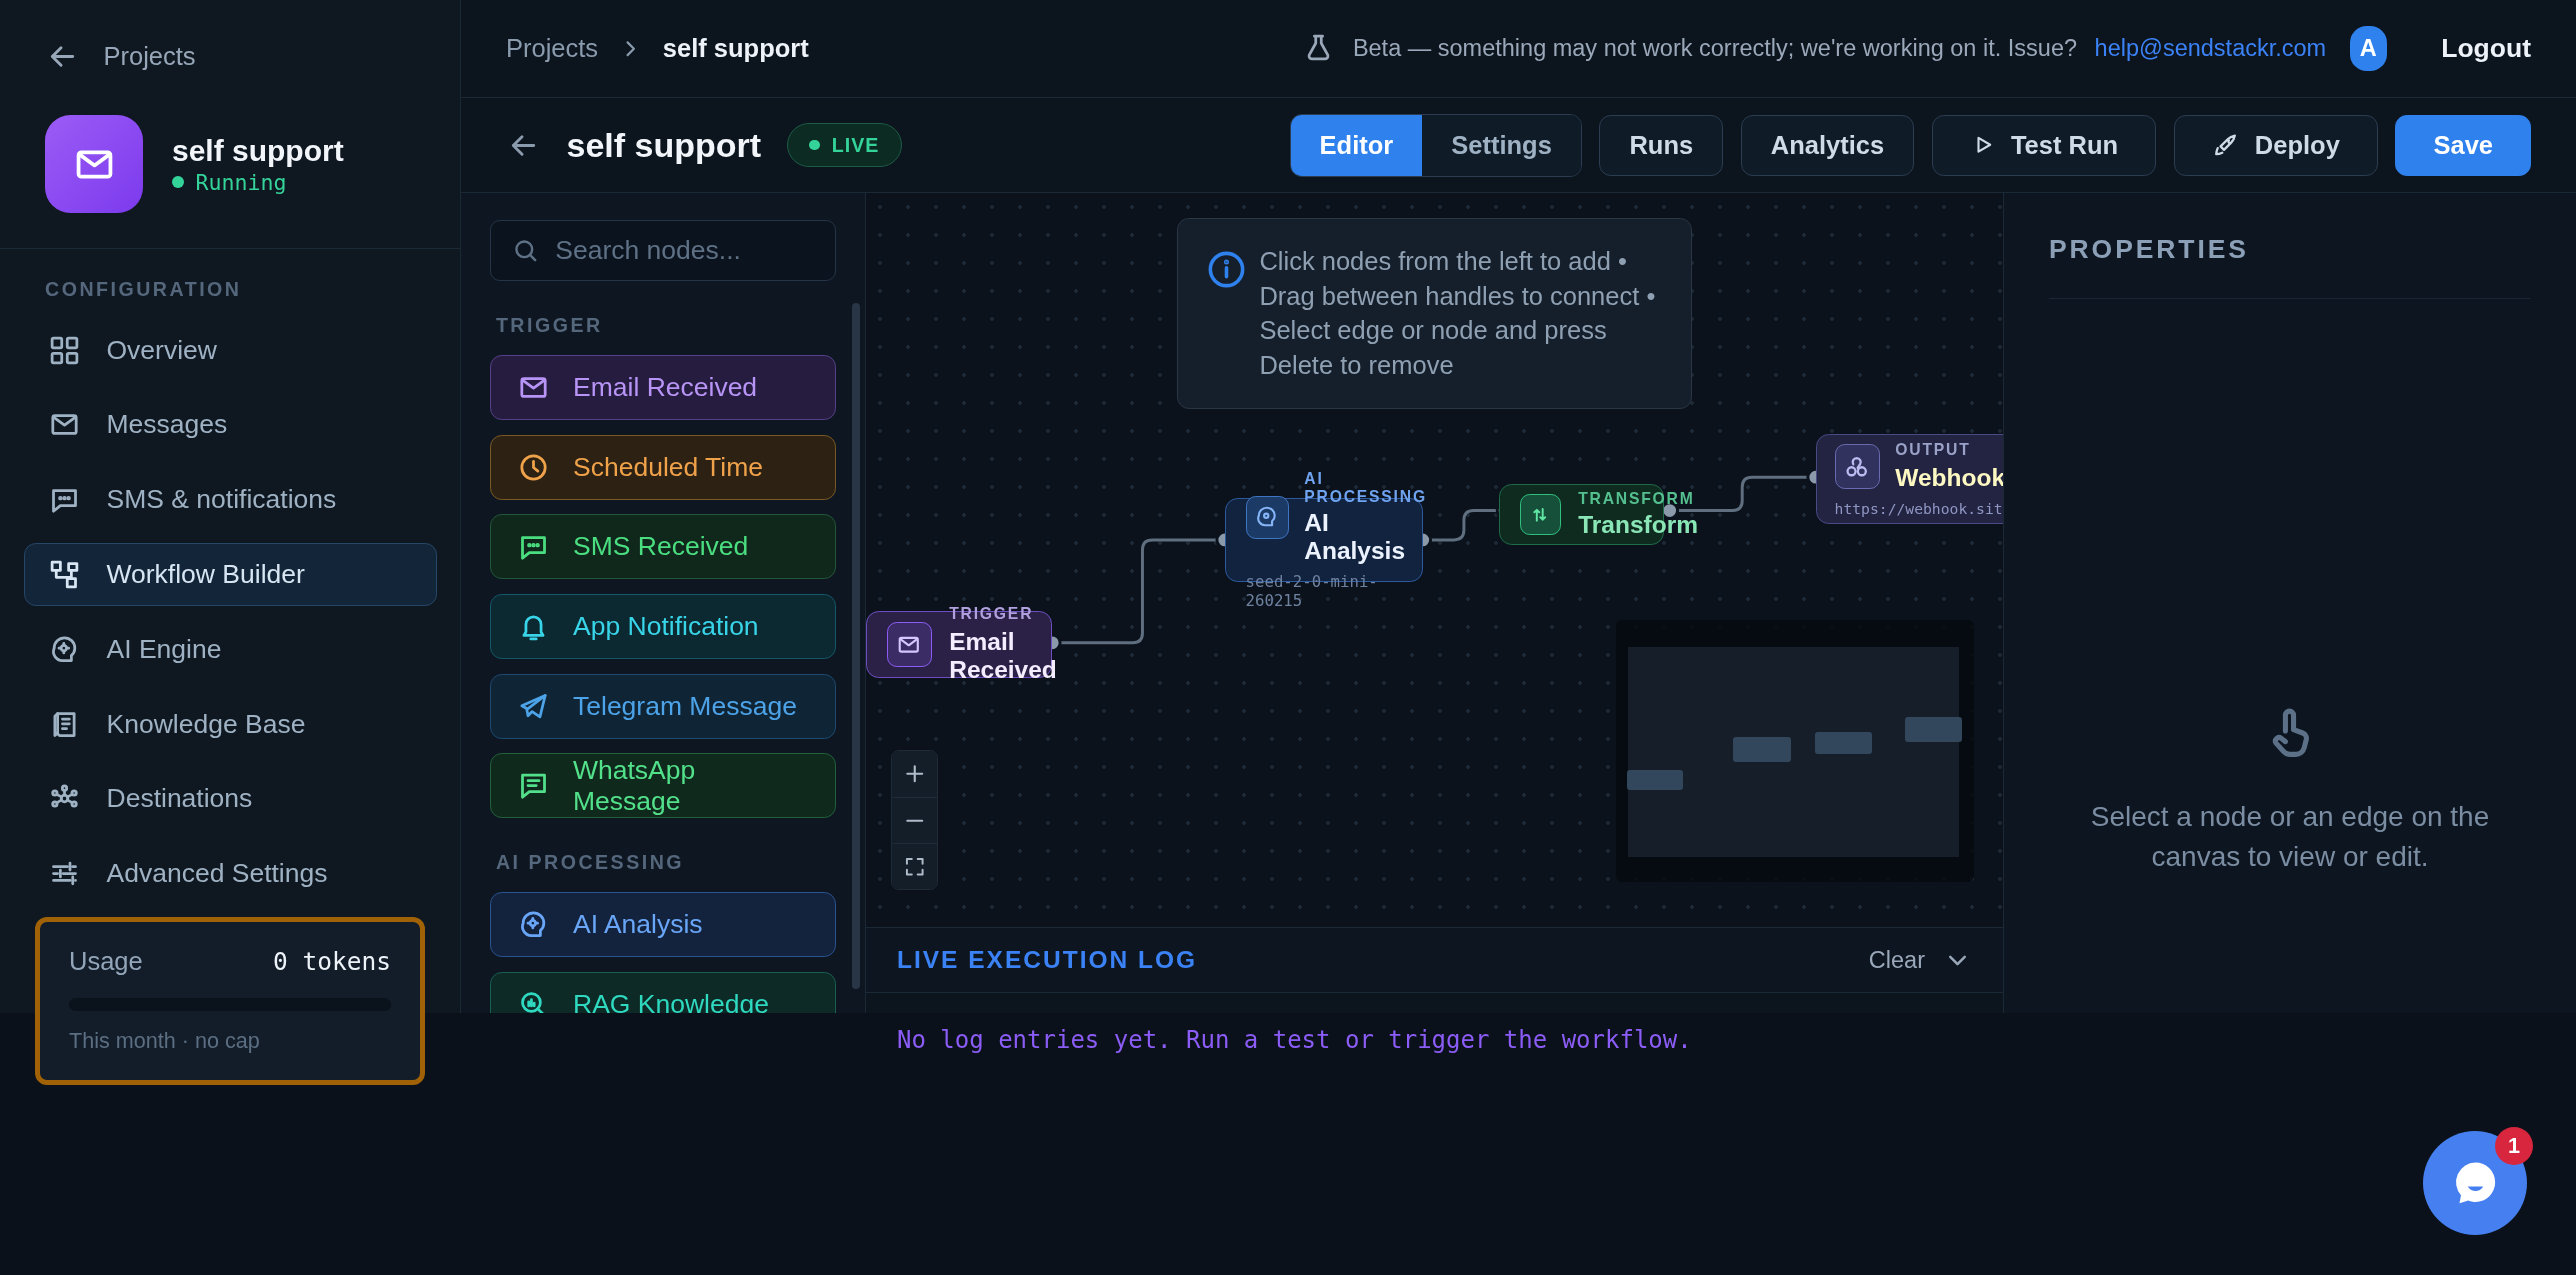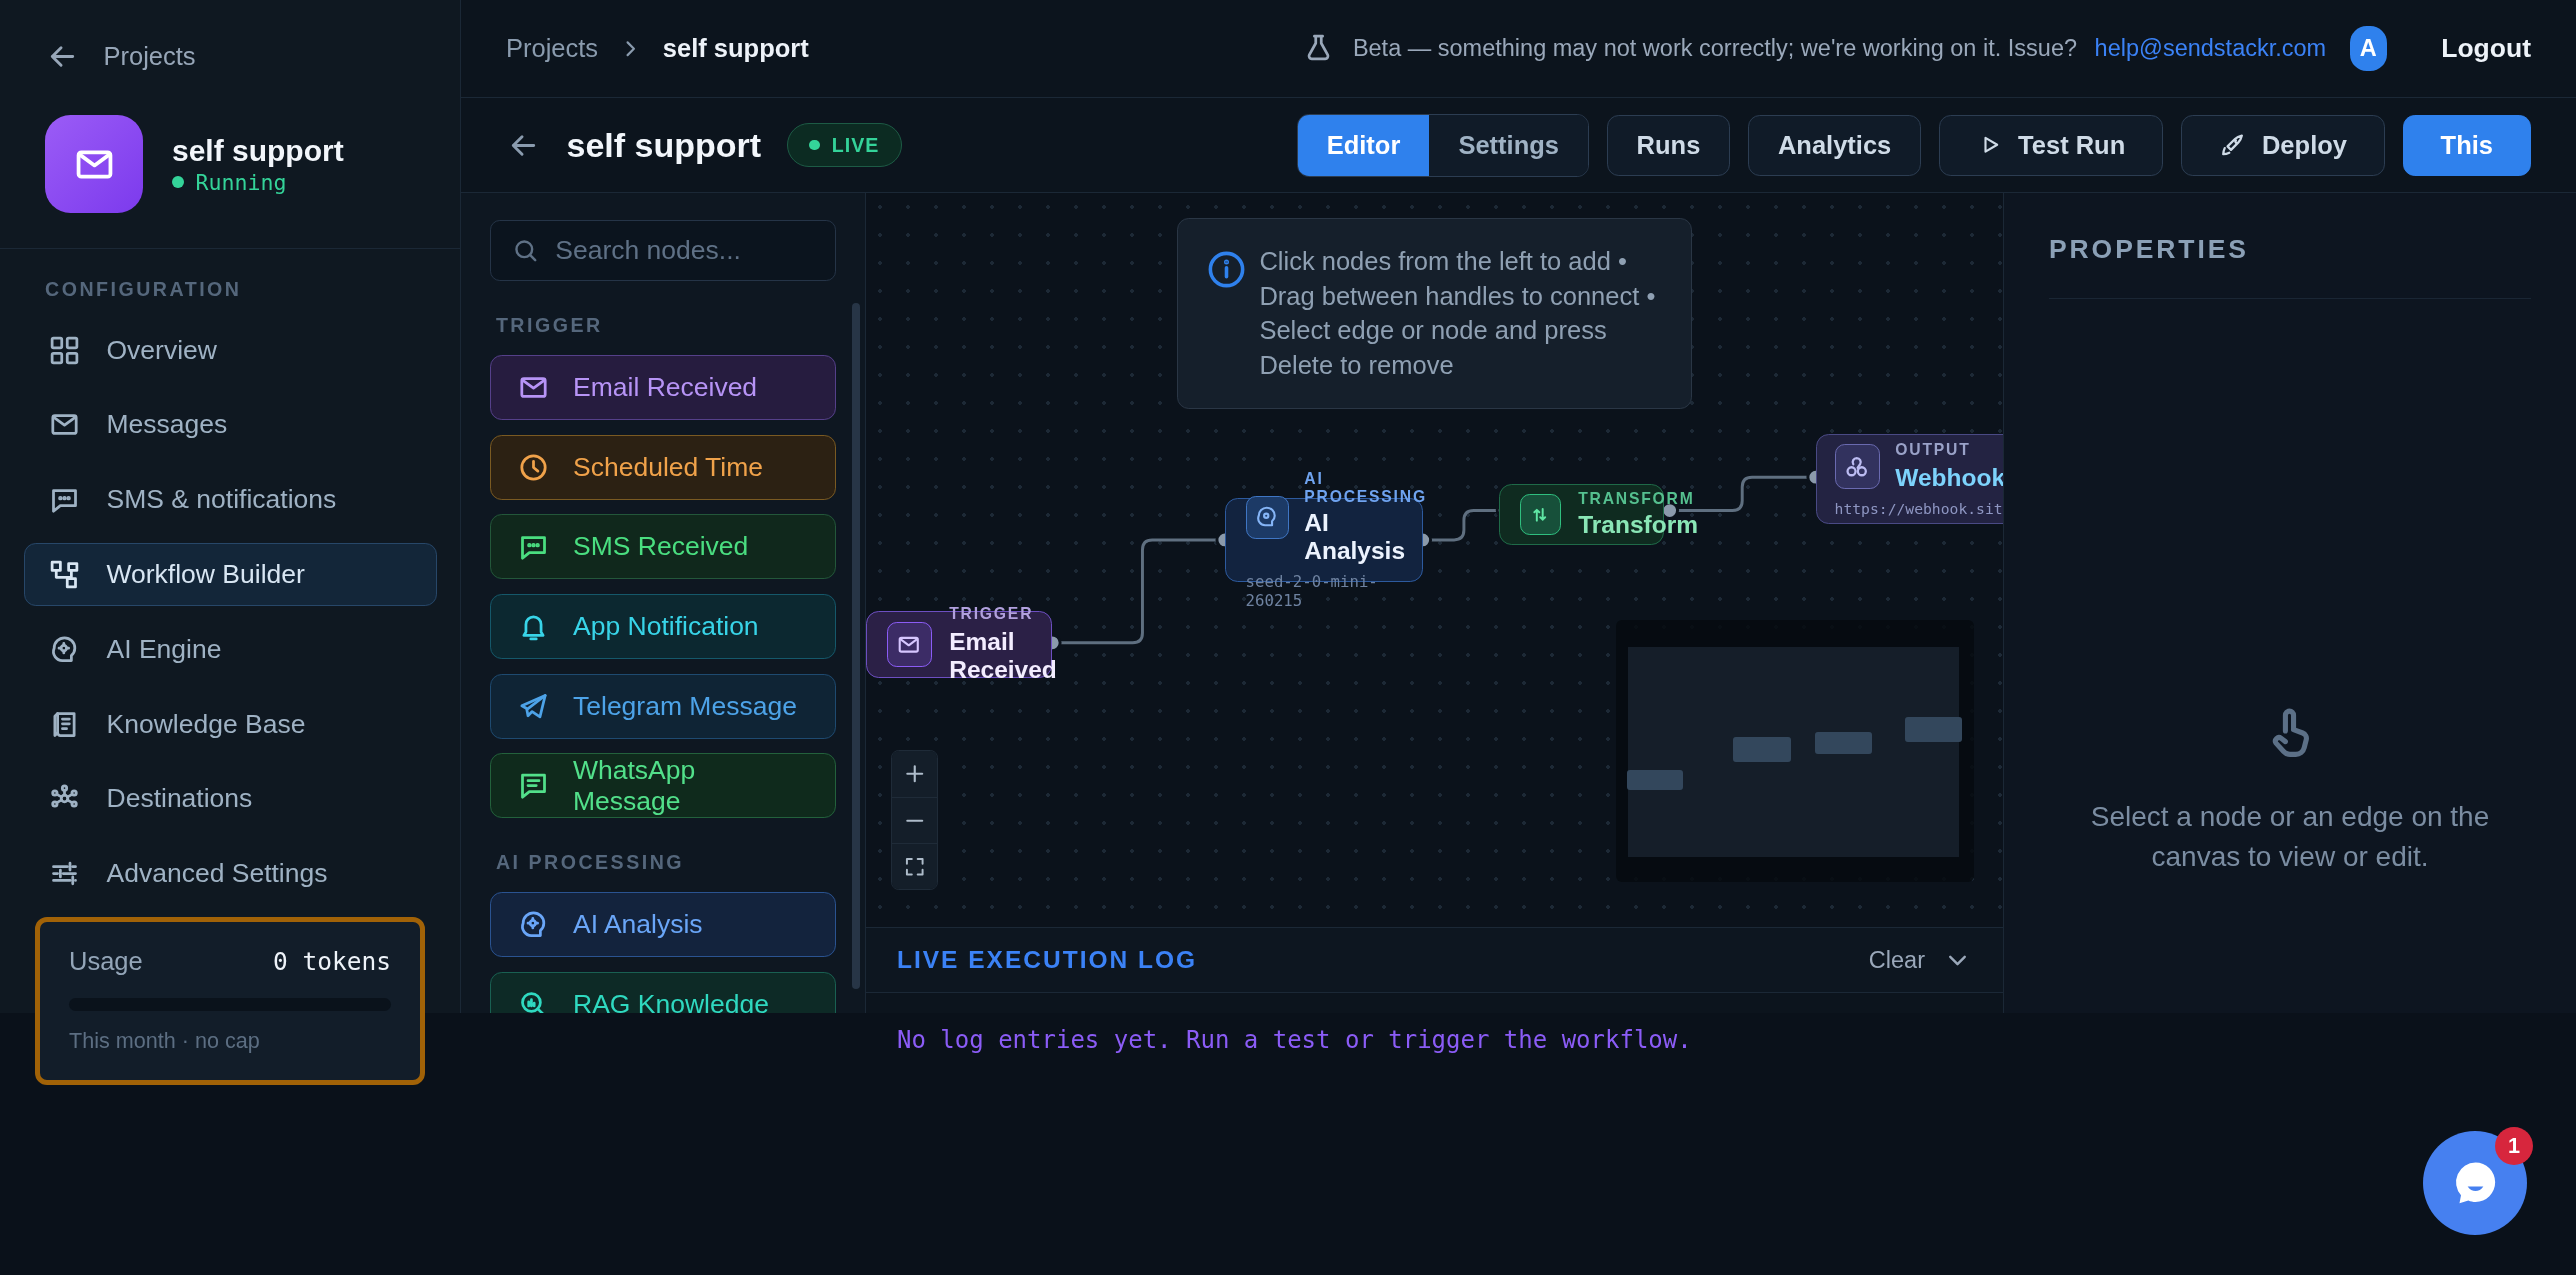--- a/index.html
+++ b/index.html
@@ -97,21 +97,21 @@
 
   .node-tr{left:633px;top:291px;width:165px;height:61px;background:#0f2b20;border:1.5px solid #1f6a48}
   .node-tr .nicon{width:41px;height:41px;background:#17503a;border:1.5px solid #2fbf7f;color:#5fe6a4}
   .node-tr .ncat{color:#55c08f}
   .node-tr .ntitle{color:#8ae6b6;margin-top:2.9px}
 
   .node-wh{left:950px;top:241px;width:230px;height:90px;background:#232342;border:1.5px solid #4a4a85;flex-direction:column;align-items:stretch;justify-content:center;gap:0;padding:11.8px 17.6px}
   .node-wh .top{display:flex;align-items:center;gap:15.7px}
   .node-wh .nicon{width:45px;height:45px;background:#32325e;border:1.5px solid #6a6ab0;color:#bcbcf2}
   .node-wh .ncat{color:#9aa2c8}
-  .node-wh .ntitle{color:#7dd3fc;margin-top:5px}
+  .node-wh .ntitle{color:#fef9c3;margin-top:5px}
   .node-wh .nsub{color:#8e96c2;font-size:14.7px}
 
   .zoomctl{position:absolute;left:24.5px;top:557px;width:47px;border:1px solid #1f2b38;border-radius:7.8px;overflow:hidden}
   .zbtn{width:47px;height:46px;background:#141e29;color:#aebcca;display:flex;align-items:center;justify-content:center;cursor:pointer}
   .zbtn + .zbtn{border-top:1px solid #1f2b38}
 
   .minimap{position:absolute;left:750px;top:427px;width:358px;height:262px;background:rgba(6,10,15,.85);border-radius:5.9px}
   .mm-view{position:absolute;left:11.8px;top:27.4px;width:331px;height:210px;background:#151e29}
   .mm-node{position:absolute;background:#33475c;border-radius:2.9px}
 
@@ -320,21 +320,21 @@
           <span>Test Run</span>
         </div>
         <div class="btn big">
           <span>
               <svg class="ic" width="27.4" height="27.4" viewBox="0 0 24 24">
                 <path d="M5 15c-1.2 2.6-1.3 5.3-1.3 5.3S6.4 20.2 9 19M7.5 13.5 14 7c2.2-2.2 6-3 6-3s-.8 3.8-3 6l-6.5 6.5m-3-3 3 3M14.8 8.2a1.4 1.4 0 1 0 2 2"></path>
               </svg>
             </span>
           <span>Deploy</span>
         </div>
-        <div class="btn primary big">This</div>
+        <div class="btn primary big">Save</div>
       </div>
     </div>
 
     <div class="content">
 
       <div class="palette">
         <div class="search">
           <span>
               <svg class="ic" width="29" height="29" viewBox="0 0 24 24">
                 <circle cx="11" cy="11" r="6.5"></circle>

